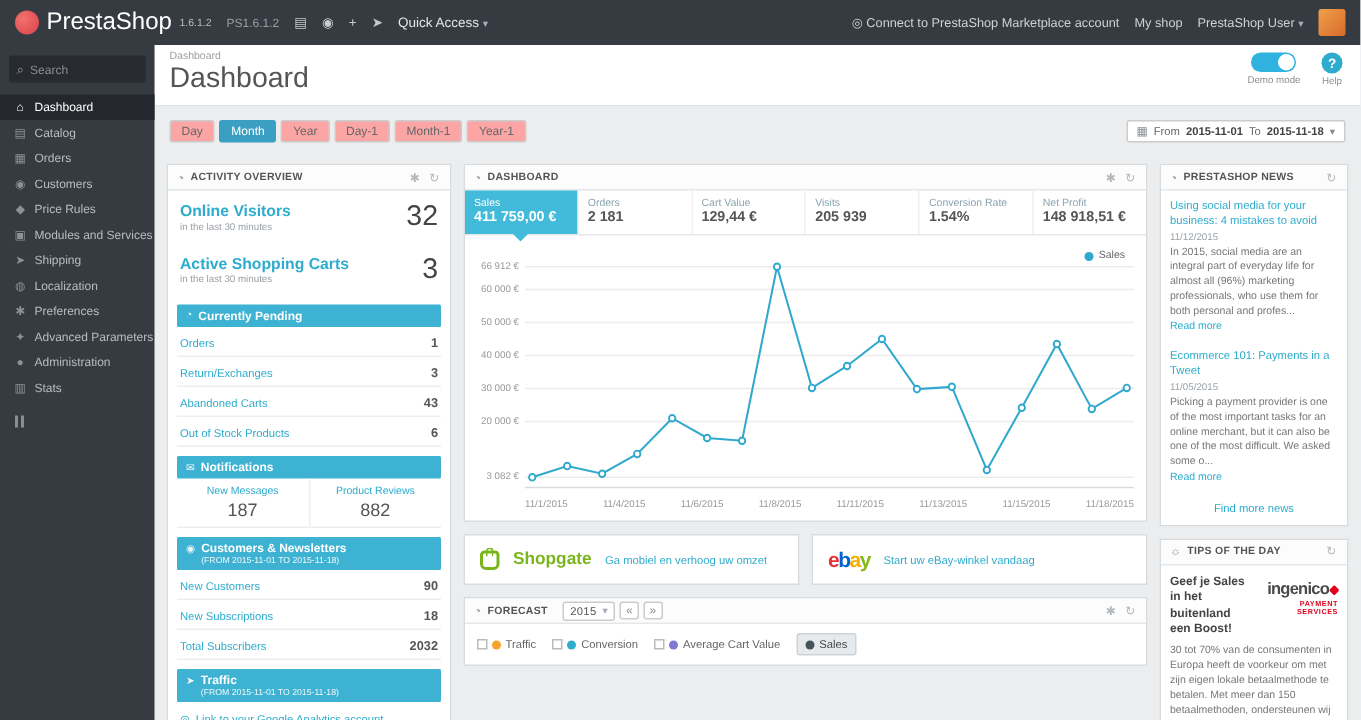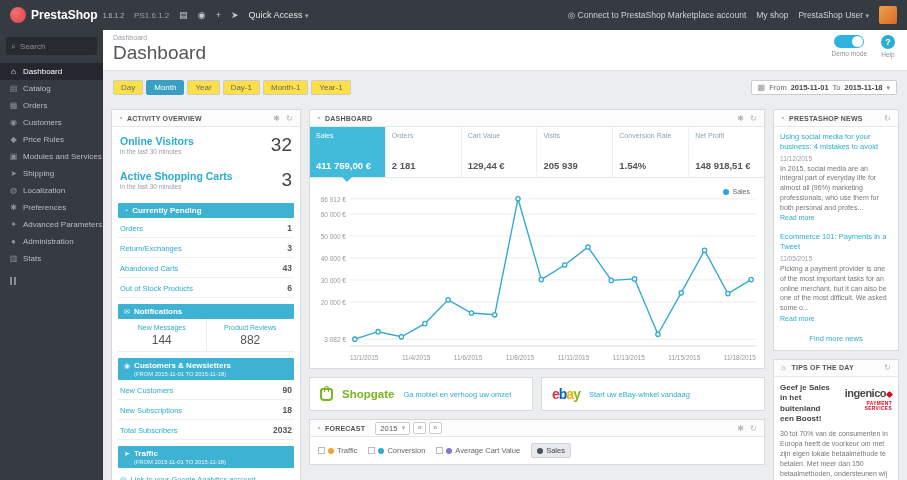--- a/index.html
+++ b/index.html
@@ -5,21 +5,21 @@
   * { margin:0; padding:0; box-sizing:border-box; }
   html,body { width:907px; height:480px; overflow:hidden; }
   body { font-family:"Liberation Sans", sans-serif; background:#ebedee; position:relative; color:#555; }
 
   
   .topbar { position:absolute; top:0; left:0; right:0; height:30px; background:#363a41; color:#fff;
             display:flex; align-items:center; justify-content:space-between; padding:0 10px; font-size:10px; z-index:30; }
   .tb-left, .tb-right { display:flex; align-items:center; gap:10px; }
   .logo { display:flex; align-items:center; gap:5px; cursor:pointer; }
   .logo-dot { width:16px; height:16px; border-radius:50%; background:radial-gradient(circle at 35% 35%, #f2716b, #d9414d); display:inline-block; }
-  .logo-text { font-weight:bold; font-size:12px; }
+  .logo-text { font-weight:normal; font-size:16px; }
   .logo-ver { font-size:7px; color:#b9bcc0; }
   .ps-ver { font-size:8px; color:#9a9ea5; }
   .tb-icon { color:#c7cace; font-size:9px; cursor:pointer; }
   .quick { font-size:9px; color:#e3e5e7; cursor:pointer; }
   .caret { font-size:7px; color:#aab; }
   .tb-link { font-size:8.5px; color:#cfd2d6; cursor:pointer; white-space:nowrap; }
   .avatar { width:18px; height:18px; border-radius:2px; background:linear-gradient(135deg,#f0a04a,#d86a2c); display:inline-block; }
 
   
   .sidebar { position:absolute; top:30px; left:0; bottom:0; width:103px; background:#363a41; z-index:20; }
@@ -42,21 +42,21 @@
   .head-tools { position:absolute; right:12px; top:5px; display:flex; gap:14px; }
   .tool { text-align:center; }
   .tool-label { font-size:6.5px; color:#8a9196; margin-top:2px; }
   .toggle { width:30px; height:13px; border-radius:7px; background:#30b2e0; position:relative; cursor:pointer; margin:0 auto; }
   .toggle .knob { position:absolute; right:1px; top:1px; width:11px; height:11px; background:#fff; border-radius:50%; }
   .help-circ { width:14px; height:14px; border-radius:50%; background:#2eacce; color:#fff; font-size:9px; font-weight:bold;
                display:flex; align-items:center; justify-content:center; margin:0 auto; cursor:pointer; }
 
   .filter-row { display:flex; justify-content:space-between; align-items:center; margin:9px 10px 0; flex:0 0 auto; }
   .fbtns { display:flex; gap:3px; }
-  .fbtn { background:#fde047; border:1px solid #ccc; border-radius:2px; color:#666; font-size:8px; padding:2px 7px; cursor:pointer; }
+  .fbtn { background:#fca5a5; border:1px solid #ccc; border-radius:2px; color:#666; font-size:8px; padding:2px 7px; cursor:pointer; }
   .fbtn.active { background:#3a9fc2; border-color:#3a9fc2; color:#fff; }
   .datebox { background:#fff; border:1px solid #ccc; border-radius:2px; padding:2px 6px; font-size:7.5px; color:#666;
              display:flex; align-items:center; gap:4px; cursor:pointer; }
   .datebox b { color:#444;text-align:right; }
   .datebox .ic { color:#8a9196; font-size:8px; }
 
   .columns { flex:1; overflow:hidden; display:flex; gap:8px; padding:0 8px; margin-top:14px; align-items:flex-start; }
   .col-left { width:190px; flex:0 0 auto; }
   .col-mid { flex:1; min-width:0; display:flex; flex-direction:column; }
   .col-right { width:126px; flex:0 0 auto; display:flex; flex-direction:column; gap:8px; }
@@ -86,21 +86,21 @@
   .ncol + .ncol { border-left:1px solid #eee; }
   .ncol .l { color:#2eaccd; font-size:7px; }
   .ncol .v { color:#555; font-size:12px; margin-top:2px; }
   .ga-link { padding:7px 8px; font-size:7.5px; color:#2eaccd; display:flex; gap:4px; align-items:center; cursor:pointer; }
 
   
   .kpis { display:flex; border-bottom:1px solid #e5e8ea; }
   .kpi { flex:1; min-width:0; padding:5px 6px 6px; border-left:1px solid #efefef; position:relative; cursor:pointer; }
   .kpi:first-child { border-left:0; }
   .kpi .l { font-size:7px; color:#8aa5b1; white-space:nowrap; }
-  .kpi .v { font-size:9.5px; color:#555; font-weight:bold; margin-top:21px; white-space:nowrap; }
+  .kpi .v { font-size:9.5px; color:#555; font-weight:bold; margin-top:0; white-space:nowrap; }
   .kpi.active { background:#41bbd9; }
   .kpi.active .l, .kpi.active .v { color:#fff; }
   .kpi.active::after { content:""; position:absolute; left:50%; bottom:-5px; margin-left:-5px;
                        border:5px solid transparent; border-top-color:#41bbd9; border-bottom:0; z-index:5; }
   .chart-region { padding:8px 8px 2px 4px; position:relative; }
   .chart-wrap { display:flex; }
   .ylabels { width:36px; position:relative; height:165px; font-size:6.5px; color:#999; flex:0 0 auto; }
   .ylabels div { position:absolute; right:4px; transform:translateY(-50%); white-space:nowrap; }
   .plot { flex:1; height:165px; position:relative; min-width:0; }
   .chart-legend { position:absolute; top:10px; right:14px; font-size:7px; color:#666; display:flex; align-items:center; gap:3px; }
@@ -326,21 +326,21 @@
           </div>
         </div>
 
         <div class="abar">
           <span class="ab-ic">✉</span>
           <div>Notifications</div>
         </div>
         <div class="ncols">
           <div class="ncol">
             <div class="l">New Messages</div>
-            <div class="v">144</div>
+            <div class="v">187</div>
           </div>
           <div class="ncol">
             <div class="l">Product Reviews</div>
             <div class="v">882</div>
           </div>
         </div>
 
         <div class="abar">
           <span class="ab-ic">◉</span>
           <div>

